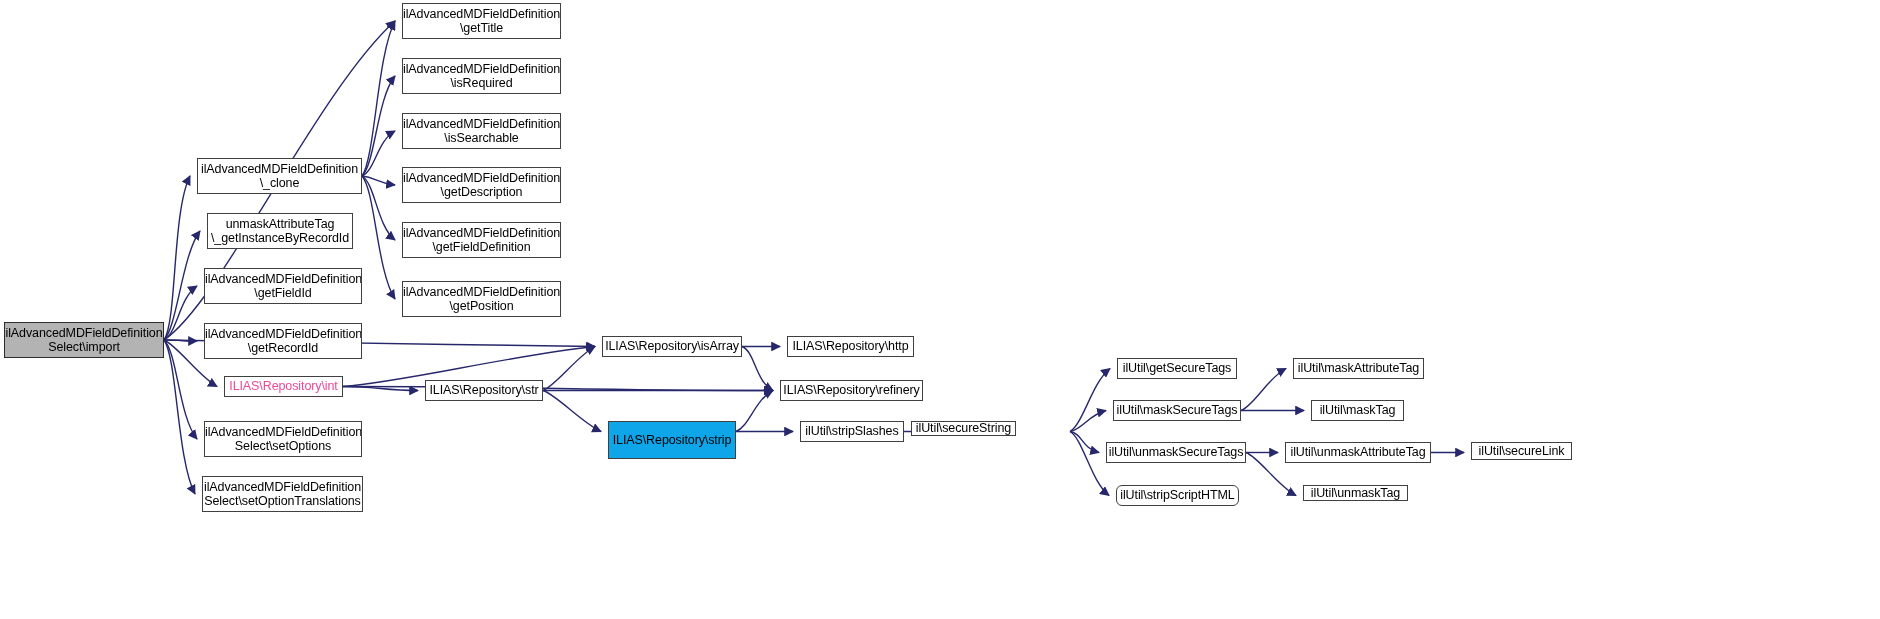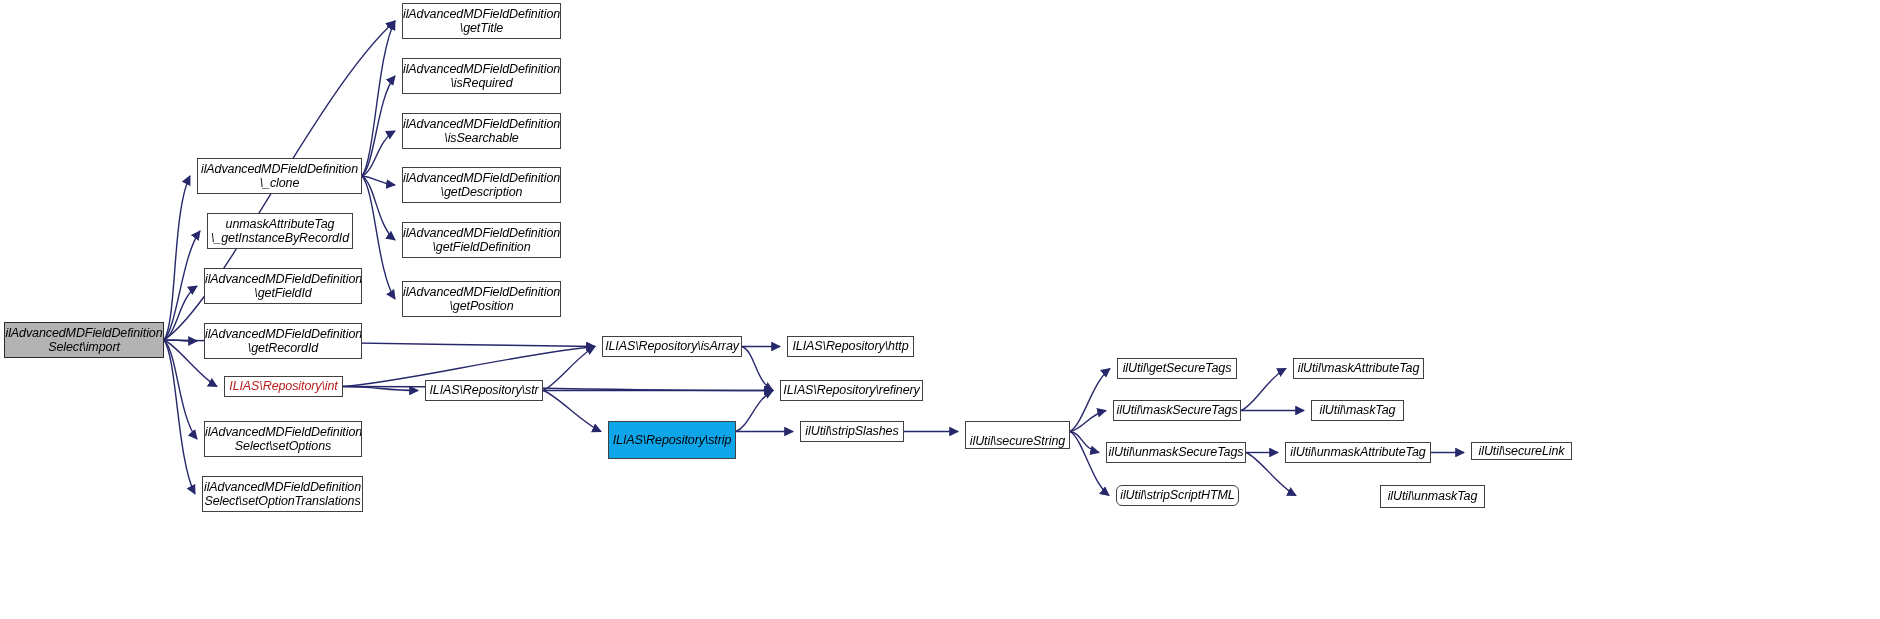--- a/index.html
+++ b/index.html
@@ -44,21 +44,20 @@
     overflow: hidden;
   }
   .node.root {
     background: #b3b3b3;
     border-color: #2b2b2b;
   }
   .node .label {
     display: block;
     width: 100%;
     padding: 0 3px;
-    font-style: italic;
   }
 </style>
 </head>
 <body>
 
 <div id="canvas">
   <svg id="edges" viewBox="0 0 1880 619" xmlns="http://www.w3.org/2000/svg">
     <defs>
       <marker id="arrow" viewBox="0 0 10 10" refX="9" refY="5" markerWidth="7" markerHeight="7" orient="auto-start-reverse">
         <path d="M 0 0 L 10 5 L 0 10 z" fill="#27286b"></path>
@@ -106,21 +105,21 @@
       <div class="node root" style="left: 4px; top: 322px; width: 160px; height: 36px; border-color: rgb(43, 43, 43); background: rgb(179, 179, 179); color: rgb(0, 0, 0);"><span class="label">ilAdvancedMDFieldDefinition
 Select\import</span></div>
       <div class="node" style="left: 197px; top: 158px; width: 165px; height: 36px; border-color: rgb(64, 64, 64); background: rgb(255, 255, 255); color: rgb(0, 0, 0);"><span class="label">ilAdvancedMDFieldDefinition
 \_clone</span></div>
       <div class="node" style="left: 207px; top: 213px; width: 146px; height: 36px; border-color: rgb(64, 64, 64); background: rgb(255, 255, 255); color: rgb(0, 0, 0);"><span class="label">unmaskAttributeTag
 \_getInstanceByRecordId</span></div>
       <div class="node" style="left: 204px; top: 268px; width: 158px; height: 36px; border-color: rgb(64, 64, 64); background: rgb(255, 255, 255); color: rgb(0, 0, 0);"><span class="label">ilAdvancedMDFieldDefinition
 \getFieldId</span></div>
       <div class="node" style="left: 204px; top: 323px; width: 158px; height: 36px; border-color: rgb(64, 64, 64); background: rgb(255, 255, 255); color: rgb(0, 0, 0);"><span class="label">ilAdvancedMDFieldDefinition
 \getRecordId</span></div>
-      <div class="node" style="left: 224px; top: 376px; width: 119px; height: 21px; border-color: rgb(64, 64, 64); background: rgb(255, 255, 255); color: #b91c1c;"><span class="label">ILIAS\Repository\int</span></div>
+      <div class="node" style="left: 224px; top: 376px; width: 119px; height: 21px; border-color: rgb(64, 64, 64); background: rgb(255, 255, 255); color: #ec4899;"><span class="label">ILIAS\Repository\int</span></div>
       <div class="node" style="left: 204px; top: 421px; width: 158px; height: 36px; border-color: rgb(64, 64, 64); background: rgb(255, 255, 255); color: rgb(0, 0, 0);"><span class="label">ilAdvancedMDFieldDefinition
 Select\setOptions</span></div>
       <div class="node" style="left: 202px; top: 476px; width: 161px; height: 36px; border-color: rgb(64, 64, 64); background: rgb(255, 255, 255); color: rgb(0, 0, 0);"><span class="label">ilAdvancedMDFieldDefinition
 Select\setOptionTranslations</span></div>
       <div class="node" style="left: 402px; top: 3px; width: 159px; height: 36px; border-color: rgb(64, 64, 64); background: rgb(255, 255, 255); color: rgb(0, 0, 0);"><span class="label">ilAdvancedMDFieldDefinition
 \getTitle</span></div>
       <div class="node" style="left: 402px; top: 58px; width: 159px; height: 36px; border-color: rgb(64, 64, 64); background: rgb(255, 255, 255); color: rgb(0, 0, 0);"><span class="label">ilAdvancedMDFieldDefinition
 \isRequired</span></div>
       <div class="node" style="left: 402px; top: 113px; width: 159px; height: 36px; border-color: rgb(64, 64, 64); background: rgb(255, 255, 255); color: rgb(0, 0, 0);"><span class="label">ilAdvancedMDFieldDefinition
 \isSearchable</span></div>
@@ -129,24 +128,24 @@
       <div class="node" style="left: 402px; top: 222px; width: 159px; height: 36px; border-color: rgb(64, 64, 64); background: rgb(255, 255, 255); color: rgb(0, 0, 0);"><span class="label">ilAdvancedMDFieldDefinition
 \getFieldDefinition</span></div>
       <div class="node" style="left: 402px; top: 281px; width: 159px; height: 36px; border-color: rgb(64, 64, 64); background: rgb(255, 255, 255); color: rgb(0, 0, 0);"><span class="label">ilAdvancedMDFieldDefinition
 \getPosition</span></div>
       <div class="node" style="left: 425px; top: 380px; width: 118px; height: 21px; border-color: rgb(64, 64, 64); background: rgb(255, 255, 255); color: rgb(0, 0, 0);"><span class="label">ILIAS\Repository\str</span></div>
       <div class="node" style="left: 602px; top: 336px; width: 140px; height: 21px; border-color: rgb(64, 64, 64); background: rgb(255, 255, 255); color: rgb(0, 0, 0);"><span class="label">ILIAS\Repository\isArray</span></div>
       <div class="node" style="left: 608px; top: 421px; width: 128px; height: 38px; border-color: rgb(64, 64, 64); background: #0ea5e9; color: rgb(0, 0, 0);"><span class="label">ILIAS\Repository\strip</span></div>
       <div class="node" style="left: 787px; top: 336px; width: 127px; height: 21px; border-color: rgb(64, 64, 64); background: rgb(255, 255, 255); color: rgb(0, 0, 0);"><span class="label">ILIAS\Repository\http</span></div>
       <div class="node" style="left: 780px; top: 380px; width: 143px; height: 21px; border-color: rgb(64, 64, 64); background: rgb(255, 255, 255); color: rgb(0, 0, 0);"><span class="label">ILIAS\Repository\refinery</span></div>
       <div class="node" style="left: 800px; top: 421px; width: 104px; height: 21px; border-color: rgb(64, 64, 64); background: rgb(255, 255, 255); color: rgb(0, 0, 0);"><span class="label">ilUtil\stripSlashes</span></div>
-      <div class="node" style="left: 965px; top: 421px; width: 105px; height: 28px; border-color: rgb(64, 64, 64); background: rgb(255, 255, 255); color: rgb(0, 0, 0); align-items: flex-end;"><span class="label">ilUtil\secureString</span></div>
+      <div class="node" style="left: 911px; top: 421px; width: 105px; height: 15px; border-color: rgb(64, 64, 64); background: rgb(255, 255, 255); color: rgb(0, 0, 0); align-items: flex-end;"><span class="label">ilUtil\secureString</span></div>
       <div class="node" style="left: 1117px; top: 358px; width: 120px; height: 21px; border-color: rgb(64, 64, 64); background: rgb(255, 255, 255); color: rgb(0, 0, 0);"><span class="label">ilUtil\getSecureTags</span></div>
       <div class="node" style="left: 1113px; top: 400px; width: 128px; height: 21px; border-color: rgb(64, 64, 64); background: rgb(255, 255, 255); color: rgb(0, 0, 0);"><span class="label">ilUtil\maskSecureTags</span></div>
       <div class="node" style="left: 1106px; top: 442px; width: 140px; height: 21px; border-color: rgb(64, 64, 64); background: rgb(255, 255, 255); color: rgb(0, 0, 0);"><span class="label">ilUtil\unmaskSecureTags</span></div>
       <div class="node" style="left: 1116px; top: 485px; width: 123px; height: 21px; border-color: rgb(64, 64, 64); background: rgb(255, 255, 255); color: rgb(0, 0, 0); border-radius: 6px;"><span class="label">ilUtil\stripScriptHTML</span></div>
       <div class="node" style="left: 1293px; top: 358px; width: 131px; height: 21px; border-color: rgb(64, 64, 64); background: rgb(255, 255, 255); color: rgb(0, 0, 0);"><span class="label">ilUtil\maskAttributeTag</span></div>
       <div class="node" style="left: 1311px; top: 400px; width: 93px; height: 21px; border-color: rgb(64, 64, 64); background: rgb(255, 255, 255); color: rgb(0, 0, 0);"><span class="label">ilUtil\maskTag</span></div>
       <div class="node" style="left: 1285px; top: 442px; width: 146px; height: 21px; border-color: rgb(64, 64, 64); background: rgb(255, 255, 255); color: rgb(0, 0, 0);"><span class="label">ilUtil\unmaskAttributeTag</span></div>
-      <div class="node" style="left: 1380px; top: 485px; width: 105px; height: 23px; border-color: rgb(64, 64, 64); background: rgb(255, 255, 255); color: rgb(0, 0, 0);"><span class="label">ilUtil\unmaskTag</span></div>
+      <div class="node" style="left: 1303px; top: 485px; width: 105px; height: 16px; border-color: rgb(64, 64, 64); background: rgb(255, 255, 255); color: rgb(0, 0, 0);"><span class="label">ilUtil\unmaskTag</span></div>
       <div class="node" style="left: 1471px; top: 442px; width: 101px; height: 18px; border-color: rgb(64, 64, 64); background: rgb(255, 255, 255); color: rgb(0, 0, 0);"><span class="label">ilUtil\secureLink</span></div>
     </div>
 </div>
 
 </body></html>

